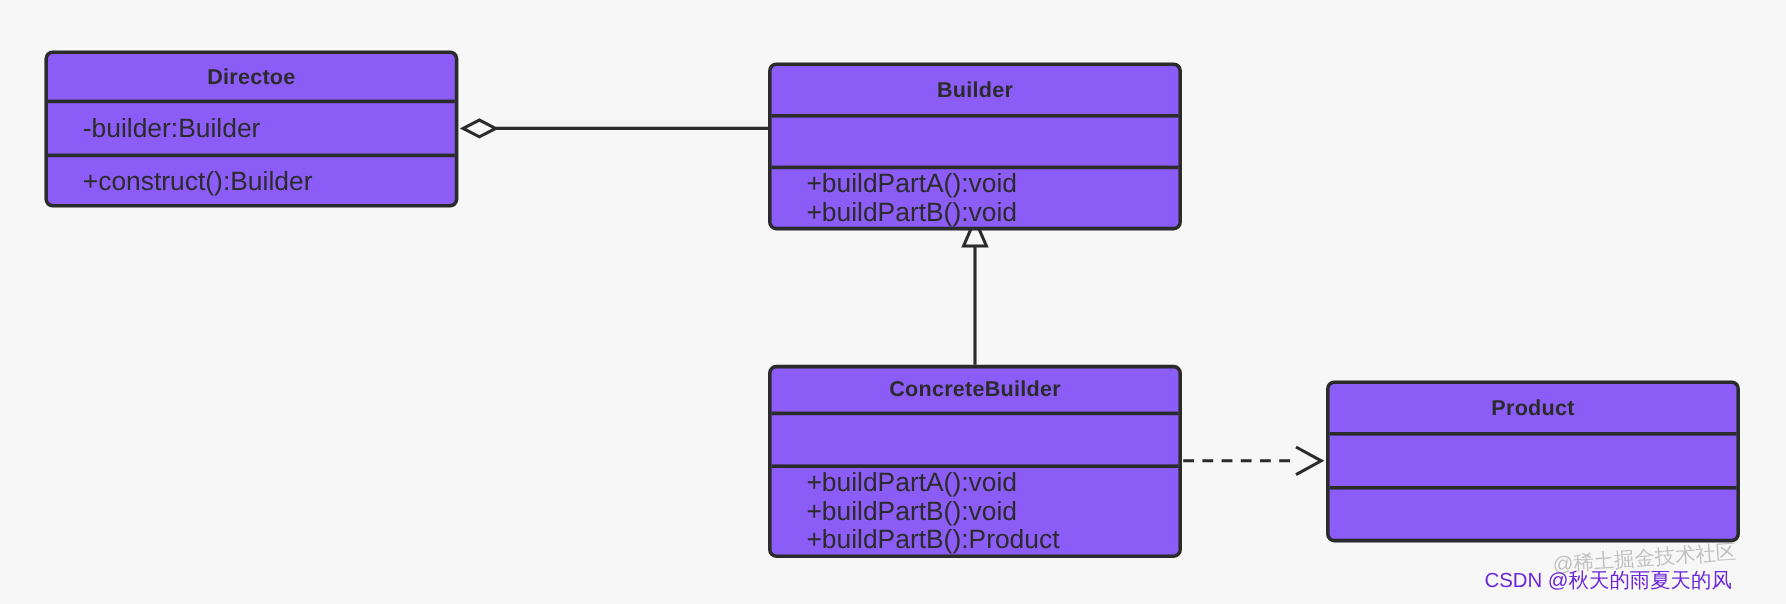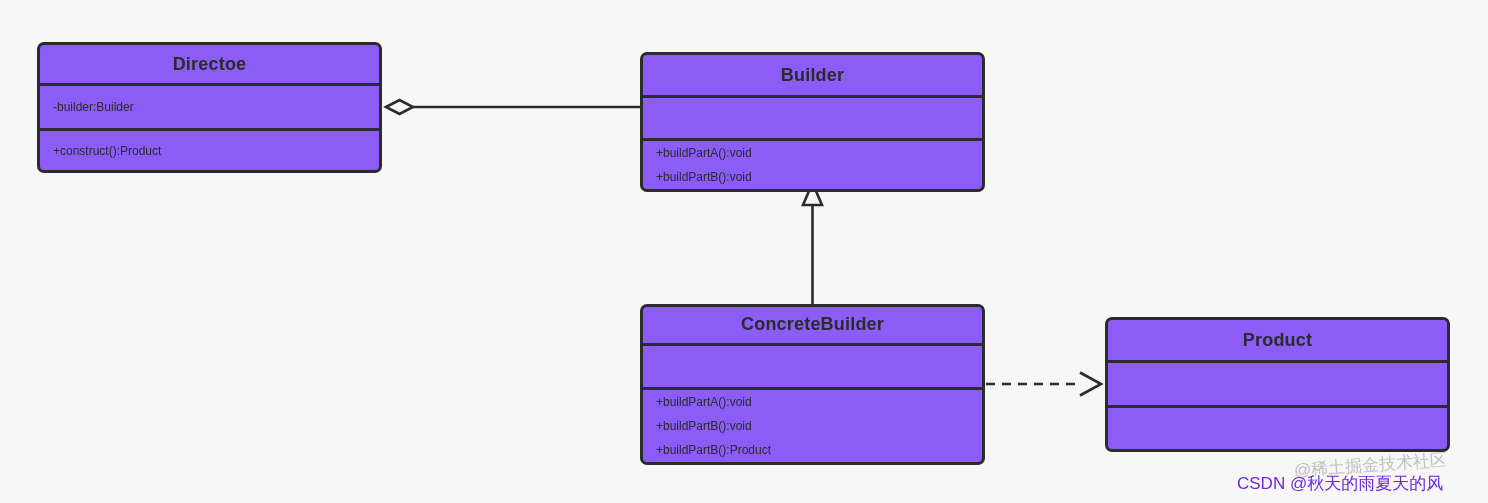--- a/index.html
+++ b/index.html
@@ -48,23 +48,23 @@
   }
   .cls-section {
     box-sizing: border-box;
     border-top: 3px solid #2b2b2b;
     display: flex;
     flex-direction: column;
     justify-content: center;
   }
   .cls-section.grow { flex: 1 1 auto; }
   .member {
-    font-size: 12px;
+    font-size: 22px;
     line-height: 24px;
-    padding-left: 13px;
+    padding-left: 29px;
     white-space: nowrap;
   }
   
   #cls-directoe { left: 37px;   top: 42px;  width: 345px; height: 131px; }
   #cls-directoe .cls-title      { height: 38px; }
   #cls-directoe .sec-attrs      { height: 45px; }
 
   #cls-builder  { left: 640px;  top: 37px;  width: 345px; height: 140px; margin-top: 15px; }
   #cls-builder .cls-title       { height: 42px; }
   #cls-builder .sec-attrs       { height: 45px; }
@@ -139,21 +139,21 @@
       <polyline class="marker-open" points="1080,372.5 1101,384 1080,395.5"></polyline>
     </g>
   </svg>
 
   <div class="uml-class" id="cls-directoe">
     <div class="cls-title">Directoe</div>
     <div class="cls-section sec-attrs">
       <div class="member">-builder:Builder</div>
     </div>
     <div class="cls-section sec-methods grow">
-      <div class="member">+construct():Product</div>
+      <div class="member">+construct():Builder</div>
     </div>
   </div>
 
   <div class="uml-class" id="cls-builder">
     <div class="cls-title">Builder</div>
     <div class="cls-section sec-attrs"></div>
     <div class="cls-section sec-methods grow">
       <div class="member">+buildPartA():void</div>
       <div class="member">+buildPartB():void</div>
     </div>

